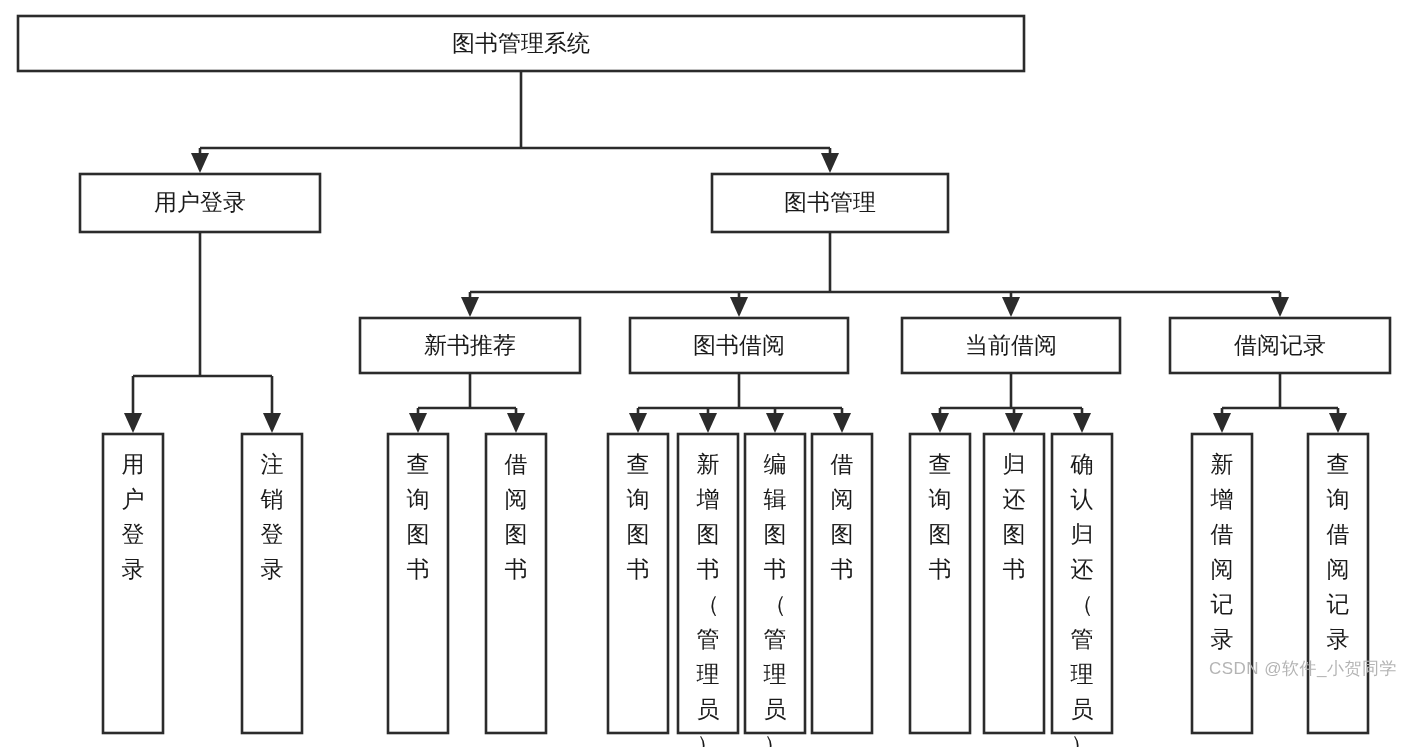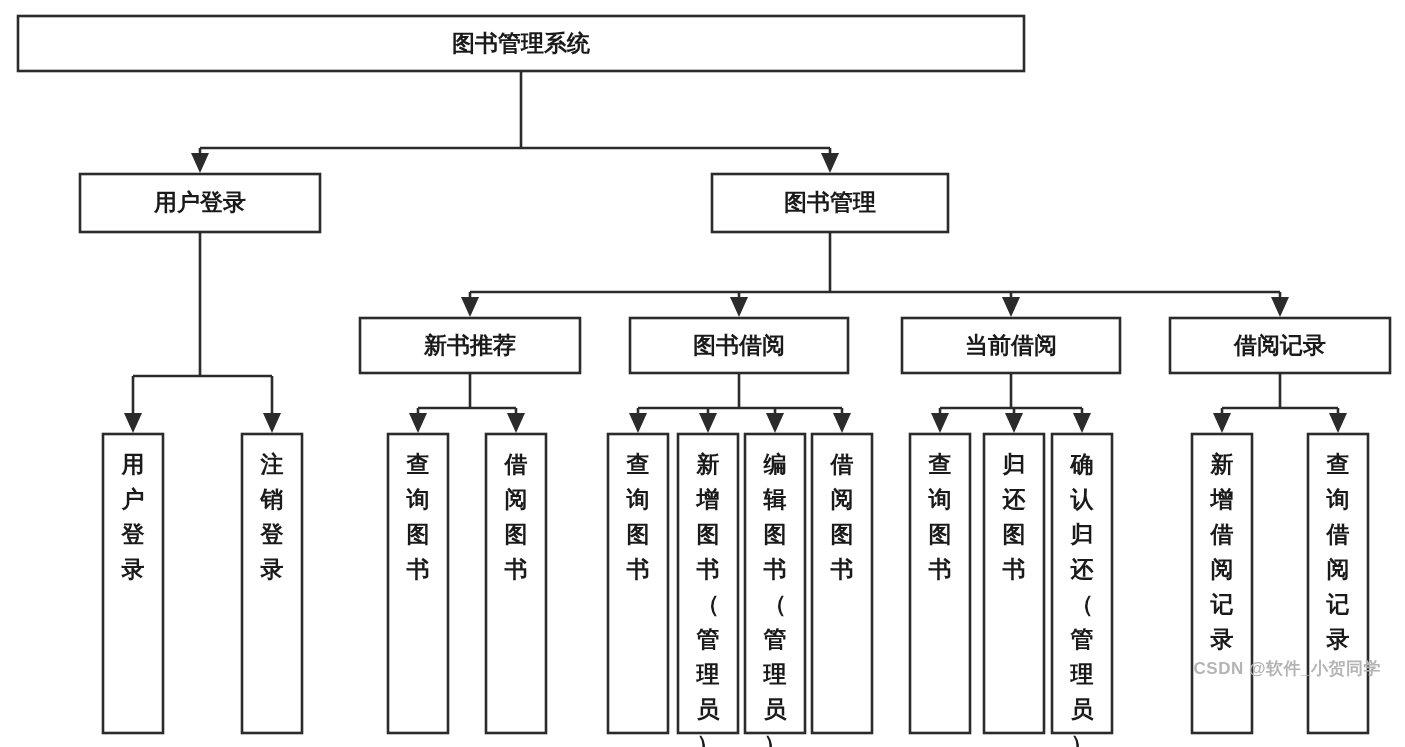--- a/index.html
+++ b/index.html
@@ -10,21 +10,20 @@
   body {
     width: 1405px;
     height: 747px;
     font-family: "Liberation Sans", "DejaVu Sans", sans-serif;
     overflow: hidden;
   }
   #diagram-root {
     position: relative;
     width: 1405px;
     height: 684px;
-    font-weight: bold;
   }
   svg.chart-svg {
     position: absolute;
     top: 0;
     left: 0;
     width: 1405px;
     height: 747px;
     display: block;
   }
   .node-box {
@@ -50,21 +49,21 @@
     stroke-width: 2.6;
     fill: none;
     stroke-linecap: butt;
   }
   .arrow-head {
     fill: #2b2b2b;
     stroke: none;
   }
   .watermark {
     position: absolute;
-    right: 24px;
+    right: 8px;
     bottom: 4px;
     font-family: "Liberation Sans", "DejaVu Sans", sans-serif;
     font-size: 17px;
     color: #b4b4b4;
     letter-spacing: 0.5px;
     white-space: nowrap;
     user-select: none;
   }
 </style>
 </head>

